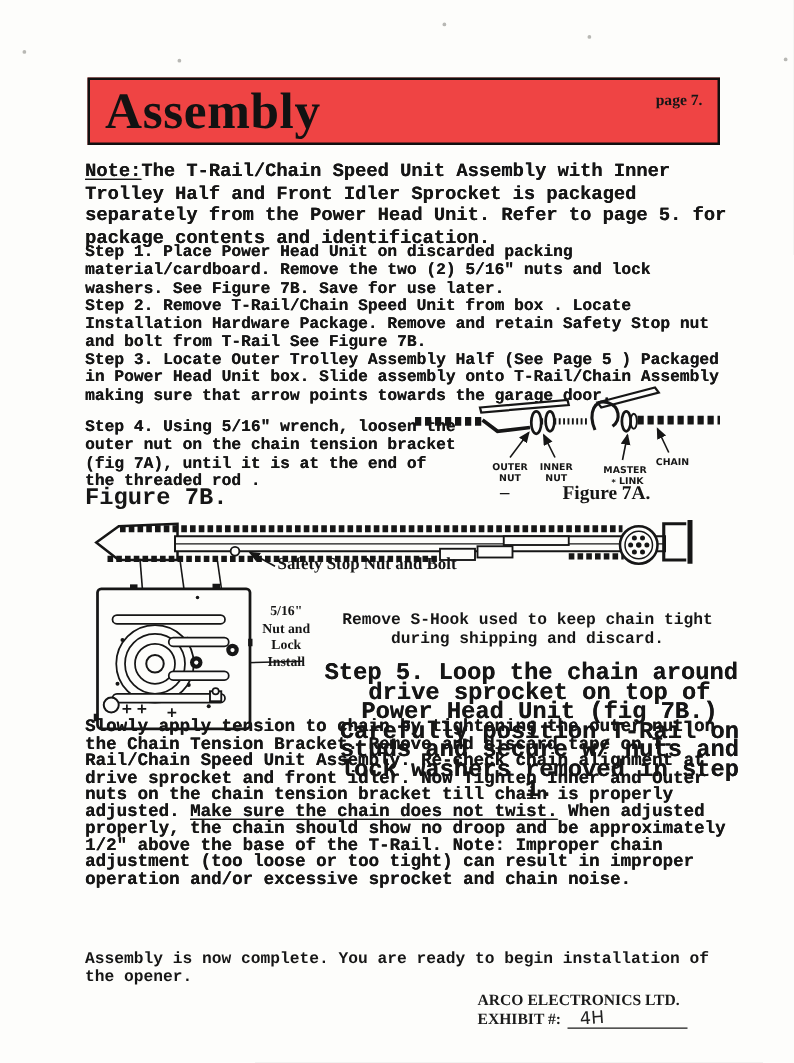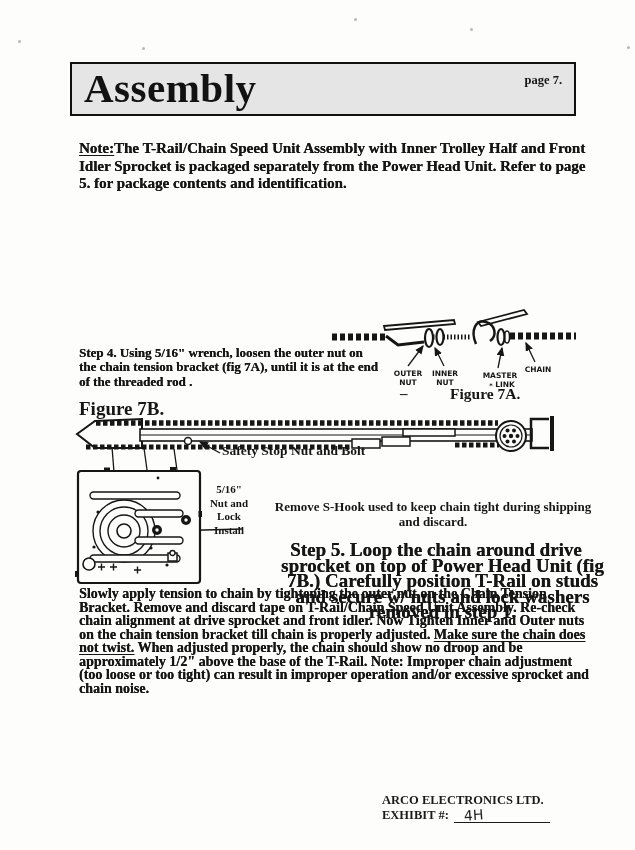--- a/index.html
+++ b/index.html
@@ -3,24 +3,24 @@
 <meta charset="utf-8">
 <style>
   html,body{margin:0;padding:0;background:#e9e9e7;}
   #page{
     position:relative; width:635px; height:850px; margin:0 auto;
     background:#fdfdfb; overflow:hidden;
     font-family:"Liberation Serif", serif; font-weight:bold; color:#161616;
   }
   #page *{box-sizing:border-box;}
   .abs{position:absolute;}
-  p{margin:15px;}
+  p{margin:4px;font-family:Liberation Mono, monospace;}
   .u{text-decoration:underline; text-underline-offset:2px;}
 
-  .title-box{left:70px; top:62px; width:506px; height:54px; border:2px solid #101010; background:#e5e5e5;}
+  .title-box{left:70px; top:62px; width:506px; height:54px; border:2px solid #101010; background:#ef4444;}
   .title-box h1{
     margin:0; font-size:41px; line-height:49px; padding-left:12px;
     letter-spacing:0.5px; font-weight:bold; color:#121212;
   }
   .page-num{position:absolute; right:12px; top:9px; font-size:12.5px;}
 
   .note{left:64px; top:125px; width:514px; font-size:15px; line-height:17.6px; text-shadow:0.2px 0 0 currentColor;}
   .step{left:64px; width:514px; font-size:13px; line-height:14.3px; text-shadow:0.15px 0 0 currentColor;}
   .s1{top:191px;} .s2{top:234px;} .s3{top:277px;}
   .s4{top:331px; width:300px;}
@@ -58,20 +58,23 @@
   <div class="abs speck" style="left:627px;top:46px"></div>
   <div class="abs speck" style="left:354px;top:18px"></div>
 
   <div class="abs title-box">
     <h1>Assembly</h1>
     <span class="page-num">page 7.</span>
   </div>
 
   <p class="abs note"><span class="u">Note:</span><span>The T-Rail/Chain Speed Unit Assembly with Inner Trolley Half and Front Idler Sprocket is packaged separately from the Power Head Unit. Refer to page 5. for package contents and identification.</span></p>
 
+  <p class="abs step s1">Step 1. Place Power Head Unit on discarded packing material/cardboard. Remove the two (2) 5/16" nuts and lock washers. See Figure 7B. Save for use later.</p>
+  <p class="abs step s2">Step 2. Remove T-Rail/Chain Speed Unit from box . Locate Installation Hardware Package. Remove and retain Safety Stop nut and bolt from T-Rail See Figure 7B.</p>
+  <p class="abs step s3">Step 3. Locate Outer Trolley Assembly Half (See Page 5 ) Packaged in Power Head Unit box. Slide assembly onto T-Rail/Chain Assembly making sure that arrow points towards the garage door.</p>
   <p class="abs step s4">Step 4. Using 5/16" wrench, loosen the outer nut on the chain tension bracket (fig 7A), until it is at the end of the threaded rod .</p>
 
   <div class="abs fig7a">
     <svg width="252" height="100" viewBox="0 0 252 100">
       <defs>
         <marker id="ah" markerWidth="8" markerHeight="8" refX="6" refY="3" orient="auto">
           <path d="M0,0 L7,3 L0,6 Z" fill="#161616"></path>
         </marker>
       </defs>
       <g stroke="#161616" fill="none">
@@ -195,19 +198,20 @@
       <div>Nut and</div>
       <div>Lock</div>
       <div>Install</div>
     </div>
     <p class="abs shook">Remove S-Hook used to keep chain tight during shipping and discard.</p>
     <p class="abs step s5">Step 5. Loop the chain around drive sprocket on top of Power Head Unit (fig 7B.) Carefully position T-Rail on studs and secure w/ nuts and lock washers removed in step 1.</p>
   </div>
 
   <p class="abs tension"><span>Slowly apply tension to chain by tightening the outer nut on the Chain Tension Bracket. Remove and discard tape on T-Rail/Chain Speed Unit Assembly. Re-check chain alignment at drive sprocket and front idler. Now Tighten Inner and Outer nuts on the chain tension bracket till chain is properly adjusted. </span><span class="u">Make sure the chain does not twist.</span><span> When adjusted properly, the chain should show no droop and be approximately 1/2" above the base of the T-Rail. Note: Improper chain adjustment (too loose or too tight) can result in improper operation and/or excessive sprocket and chain noise.</span></p>
 
+  <p class="abs complete">Assembly is now complete. You are ready to begin installation of the opener.</p>
 
   <div class="abs stamp">
     <div>ARCO ELECTRONICS LTD.</div>
     <div><span>EXHIBIT #:</span><span class="exhibit-slot"><span class="hand">4H</span></span></div>
   </div>
 
 </div>
 
 </body></html>

